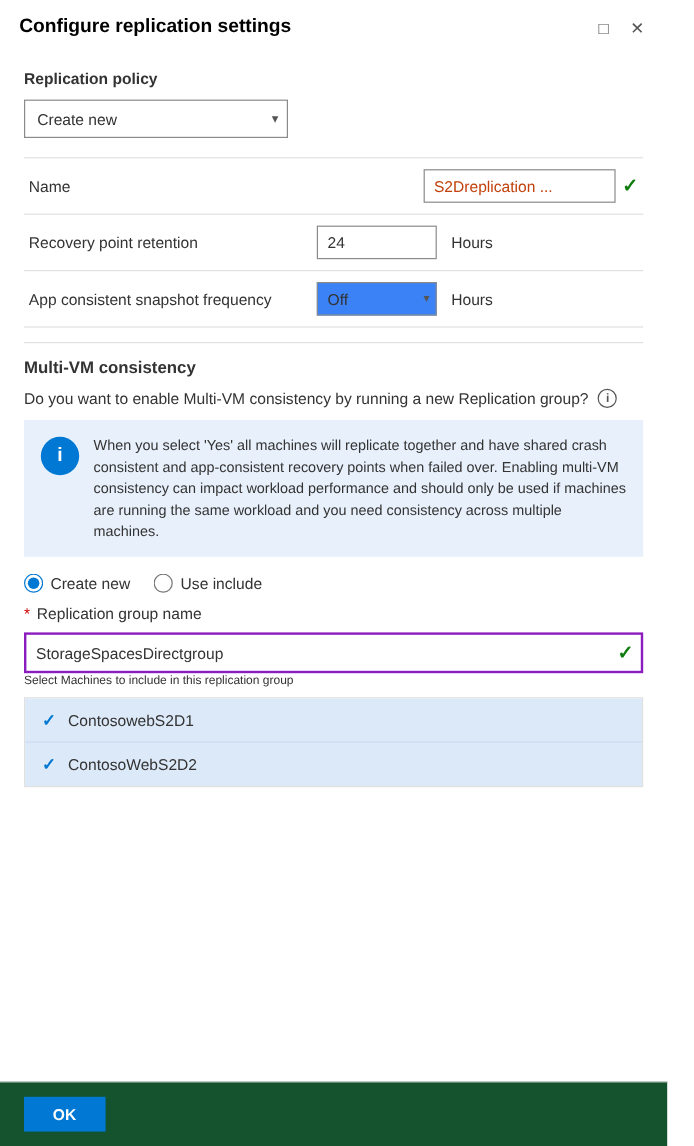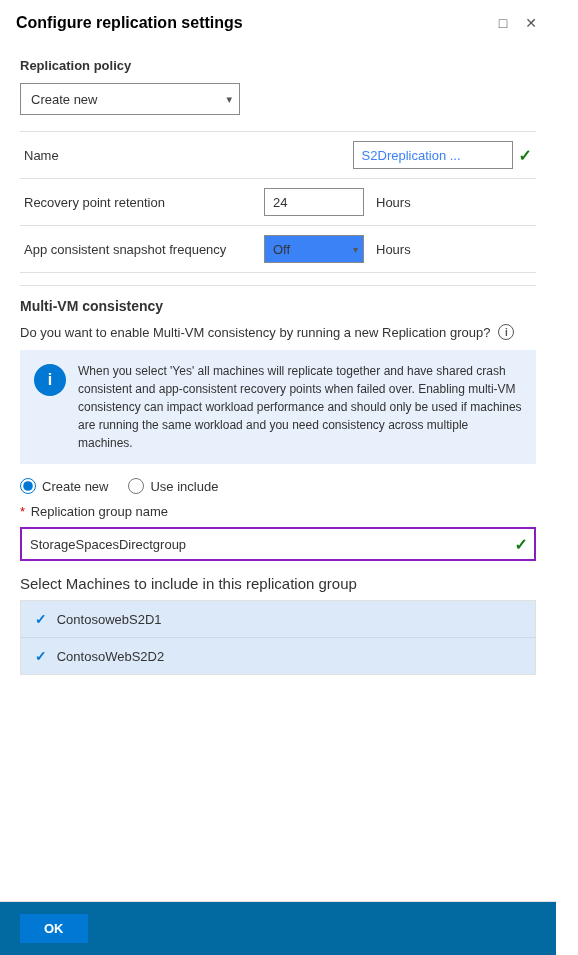--- a/index.html
+++ b/index.html
@@ -115,21 +115,21 @@
       align-items: center;
       justify-content: flex-end;
       gap: 6px;
     }
     .name-input {
       border: 1px solid #8a8a8a;
       padding: 4px 8px;
       font-size: 13px;
       width: 160px;
       height: 28px;
-      color: #3b82f6;
+      color: #c2410c;
     }
     .check-green {
       color: #107c10;
       font-size: 16px;
       font-weight: bold;
     }
     .hours-input {
       border: 1px solid #8a8a8a;
       padding: 4px 8px;
       font-size: 13px;
@@ -283,21 +283,21 @@
       cursor: pointer;
     }
     .radio-option input[type="radio"] {
       accent-color: #0078d4;
       width: 16px;
       height: 16px;
       cursor: pointer;
     }
     .group-name-wrapper {
       position: relative;
-      margin-bottom: 14px;
+      margin-bottom: 1px;
       text-decoration: underline;
     }
     .group-name-input {
       width: 100%;
       border: 2px solid #8b1dbf;
       padding: 6px 30px 6px 8px;
       font-size: 13px;
       color: #333;
       height: 34px;
       outline: none;
@@ -305,21 +305,21 @@
     .group-name-check {
       position: absolute;
       right: 8px;
       top: 50%;
       transform: translateY(-50%);
       color: #107c10;
       font-size: 16px;
       font-weight: bold;
     }
     .machines-label {
-      font-size: 15px;
+      font-size: 10px;
       color: #333;
       margin-bottom: 8px;
     }
     .machine-list {
       border: 1px solid #e0e0e0;
     }
     .machine-item {
       display: flex;
       align-items: center;
       gap: 10px;
@@ -335,21 +335,21 @@
     .check-blue {
       color: #0078d4;
       font-weight: bold;
       font-size: 14px;
     }
     .footer {
       padding: 12px 20px;
       border-top: 1px solid #e0e0e0;
       display: flex;
       align-items: center;
-      background: #0369a1;
+      background: #14532d;
     }
     .btn-ok {
       background: #0078d4;
       color: #fff;
       border: none;
       padding: 7px 24px;
       font-size: 13px;
       font-weight: 600;
       cursor: pointer;
     }

